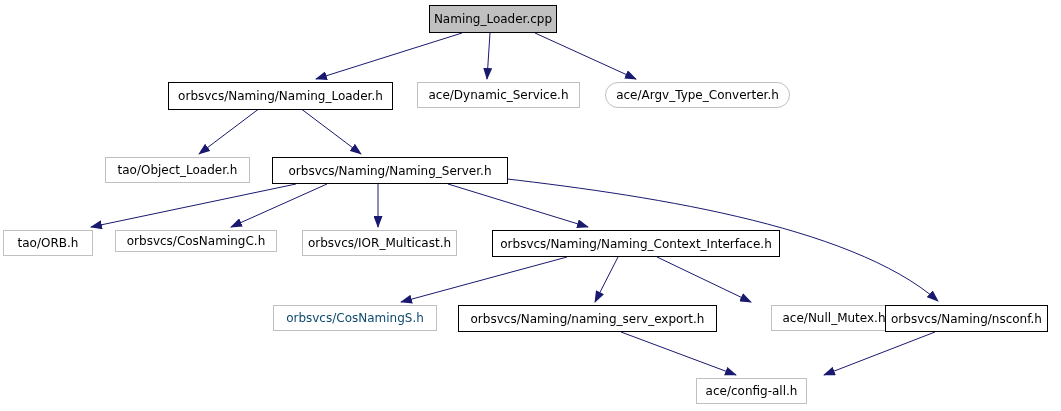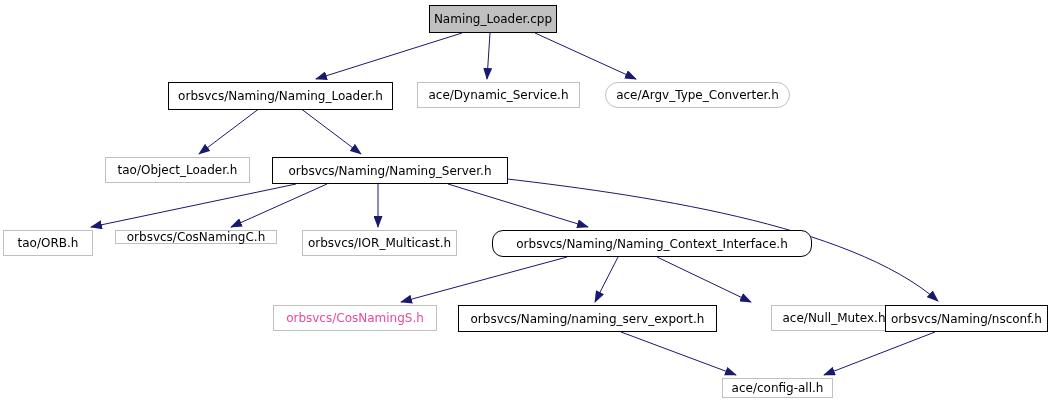--- a/index.html
+++ b/index.html
@@ -61,22 +61,22 @@
       </g>
   </svg>
   <div id="node-layer">
       <div class="node root" style="left: 429px; top: 5px; width: 128px; height: 28px; background: rgb(192, 192, 192); border-color: rgb(0, 0, 0); color: rgb(0, 0, 0);">Naming_Loader.cpp</div>
       <div class="node internal" style="left: 168px; top: 82px; width: 225px; height: 28px; background: rgb(255, 255, 255); border-color: rgb(0, 0, 0); color: rgb(0, 0, 0);">orbsvcs/Naming/Naming_Loader.h</div>
       <div class="node leaf" style="left: 417px; top: 82px; width: 163px; height: 26px; background: rgb(255, 255, 255); border-color: rgb(192, 192, 192); color: rgb(0, 0, 0);">ace/Dynamic_Service.h</div>
       <div class="node leaf" style="left: 605px; top: 82px; width: 185px; height: 26px; background: rgb(255, 255, 255); border-color: rgb(192, 192, 192); color: rgb(0, 0, 0); border-radius: 13px;">ace/Argv_Type_Converter.h</div>
       <div class="node leaf" style="left: 105px; top: 157px; width: 145px; height: 26px; background: rgb(255, 255, 255); border-color: rgb(192, 192, 192); color: rgb(0, 0, 0);">tao/Object_Loader.h</div>
       <div class="node internal" style="left: 272px; top: 157px; width: 236px; height: 27px; background: rgb(255, 255, 255); border-color: rgb(0, 0, 0); color: rgb(0, 0, 0);">orbsvcs/Naming/Naming_Server.h</div>
       <div class="node leaf" style="left: 3px; top: 230px; width: 90px; height: 26px; background: rgb(255, 255, 255); border-color: rgb(192, 192, 192); color: rgb(0, 0, 0);">tao/ORB.h</div>
-      <div class="node leaf" style="left: 115px; top: 230px; width: 162px; height: 14px; background: rgb(255, 255, 255); border-color: rgb(192, 192, 192); color: rgb(0, 0, 0);">orbsvcs/CosNamingC.h</div>
+      <div class="node leaf" style="left: 115px; top: 230px; width: 162px; height: 22px; background: rgb(255, 255, 255); border-color: rgb(192, 192, 192); color: rgb(0, 0, 0);">orbsvcs/CosNamingC.h</div>
       <div class="node leaf" style="left: 302px; top: 230px; width: 155px; height: 26px; background: rgb(255, 255, 255); border-color: rgb(192, 192, 192); color: rgb(0, 0, 0);">orbsvcs/IOR_Multicast.h</div>
-      <div class="node internal" style="left: 492px; top: 230px; width: 320px; height: 27px; background: rgb(255, 255, 255); border-color: rgb(0, 0, 0); color: rgb(0, 0, 0); border-radius: 11px;">orbsvcs/Naming/Naming_Context_Interface.h</div>
-      <div class="node leaf" style="left: 273px; top: 305px; width: 164px; height: 26px; background: rgb(255, 255, 255); border-color: rgb(192, 192, 192); color: #ec4899;">orbsvcs/CosNamingS.h</div>
+      <div class="node internal" style="left: 492px; top: 230px; width: 288px; height: 27px; background: rgb(255, 255, 255); border-color: rgb(0, 0, 0); color: rgb(0, 0, 0);">orbsvcs/Naming/Naming_Context_Interface.h</div>
+      <div class="node leaf" style="left: 273px; top: 305px; width: 164px; height: 26px; background: rgb(255, 255, 255); border-color: rgb(192, 192, 192); color: #0c4a6e;">orbsvcs/CosNamingS.h</div>
       <div class="node internal" style="left: 458px; top: 305px; width: 259px; height: 27px; background: rgb(255, 255, 255); border-color: rgb(0, 0, 0); color: rgb(0, 0, 0);">orbsvcs/Naming/naming_serv_export.h</div>
       <div class="node leaf" style="left: 737px; top: 305px; width: 126px; height: 26px; background: rgb(255, 255, 255); border-color: rgb(192, 192, 192); color: rgb(0, 0, 0); margin-left: 34px;">ace/Null_Mutex.h</div>
       <div class="node internal" style="left: 885px; top: 305px; width: 163px; height: 27px; background: rgb(255, 255, 255); border-color: rgb(0, 0, 0); color: rgb(0, 0, 0);">orbsvcs/Naming/nsconf.h</div>
-      <div class="node leaf" style="left: 722px; top: 378px; width: 111px; height: 20px; background: rgb(255, 255, 255); border-color: rgb(192, 192, 192); color: rgb(0, 0, 0);">ace/config-all.h</div>
+      <div class="node leaf" style="left: 696px; top: 378px; width: 111px; height: 26px; background: rgb(255, 255, 255); border-color: rgb(192, 192, 192); color: rgb(0, 0, 0);">ace/config-all.h</div>
     </div>
 </div>
 
 </body></html>

